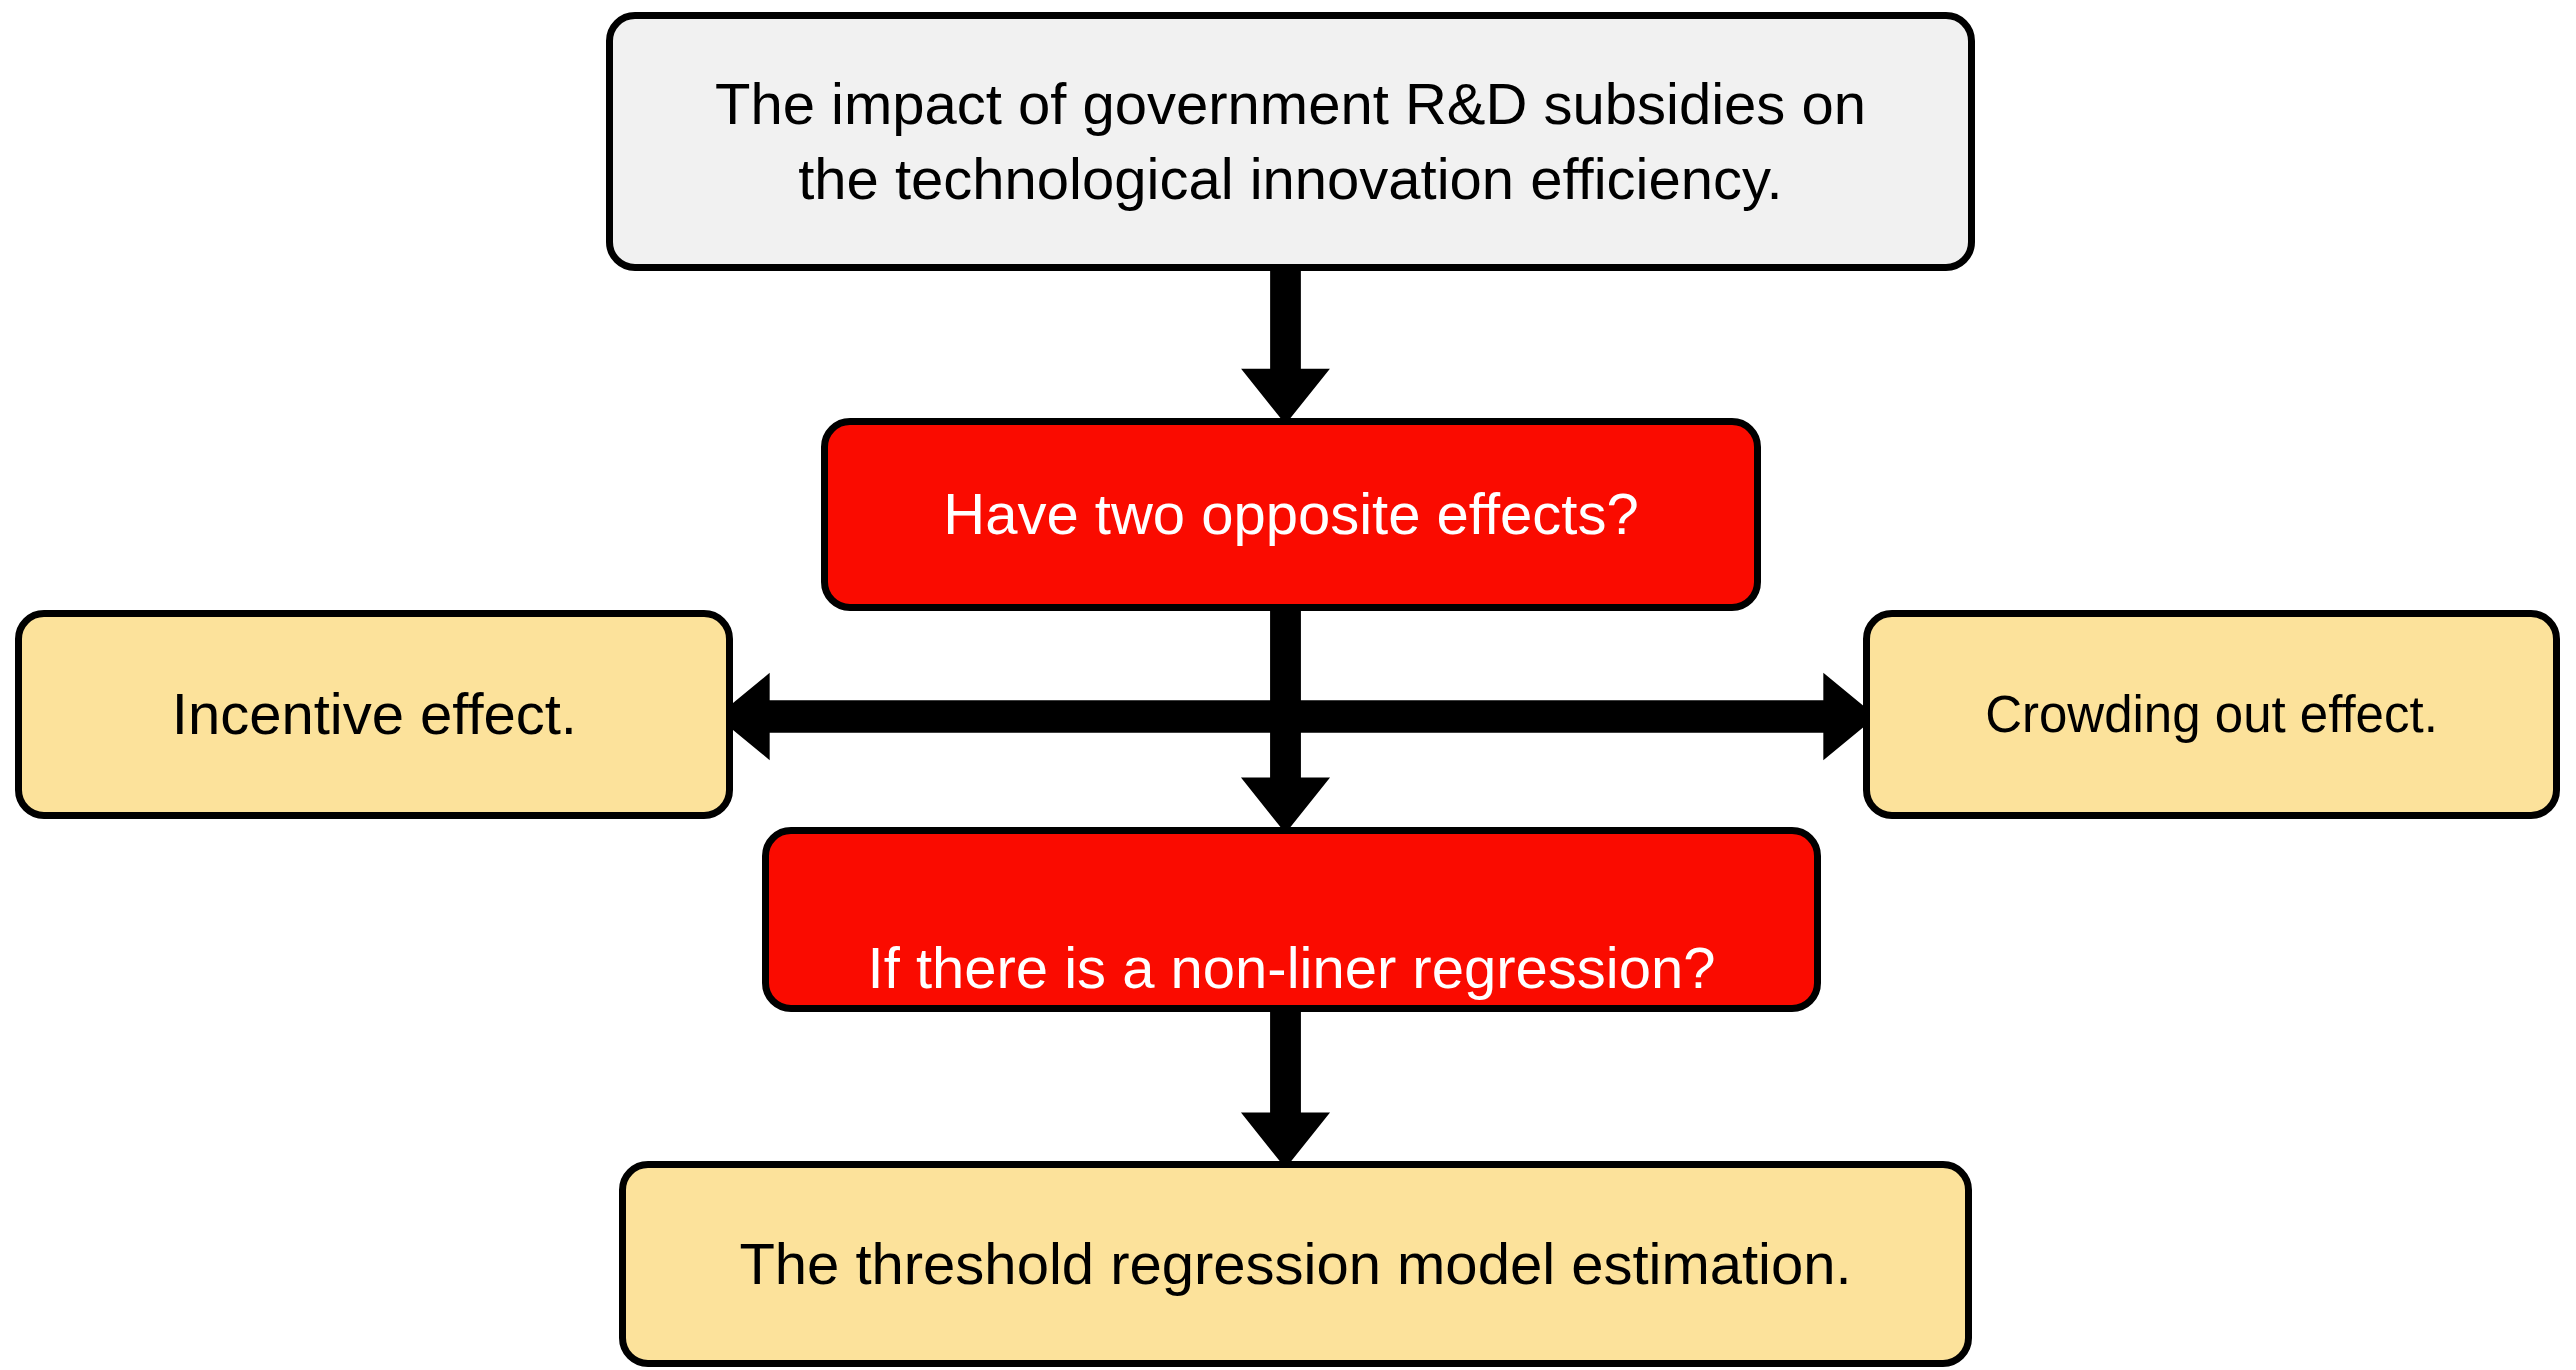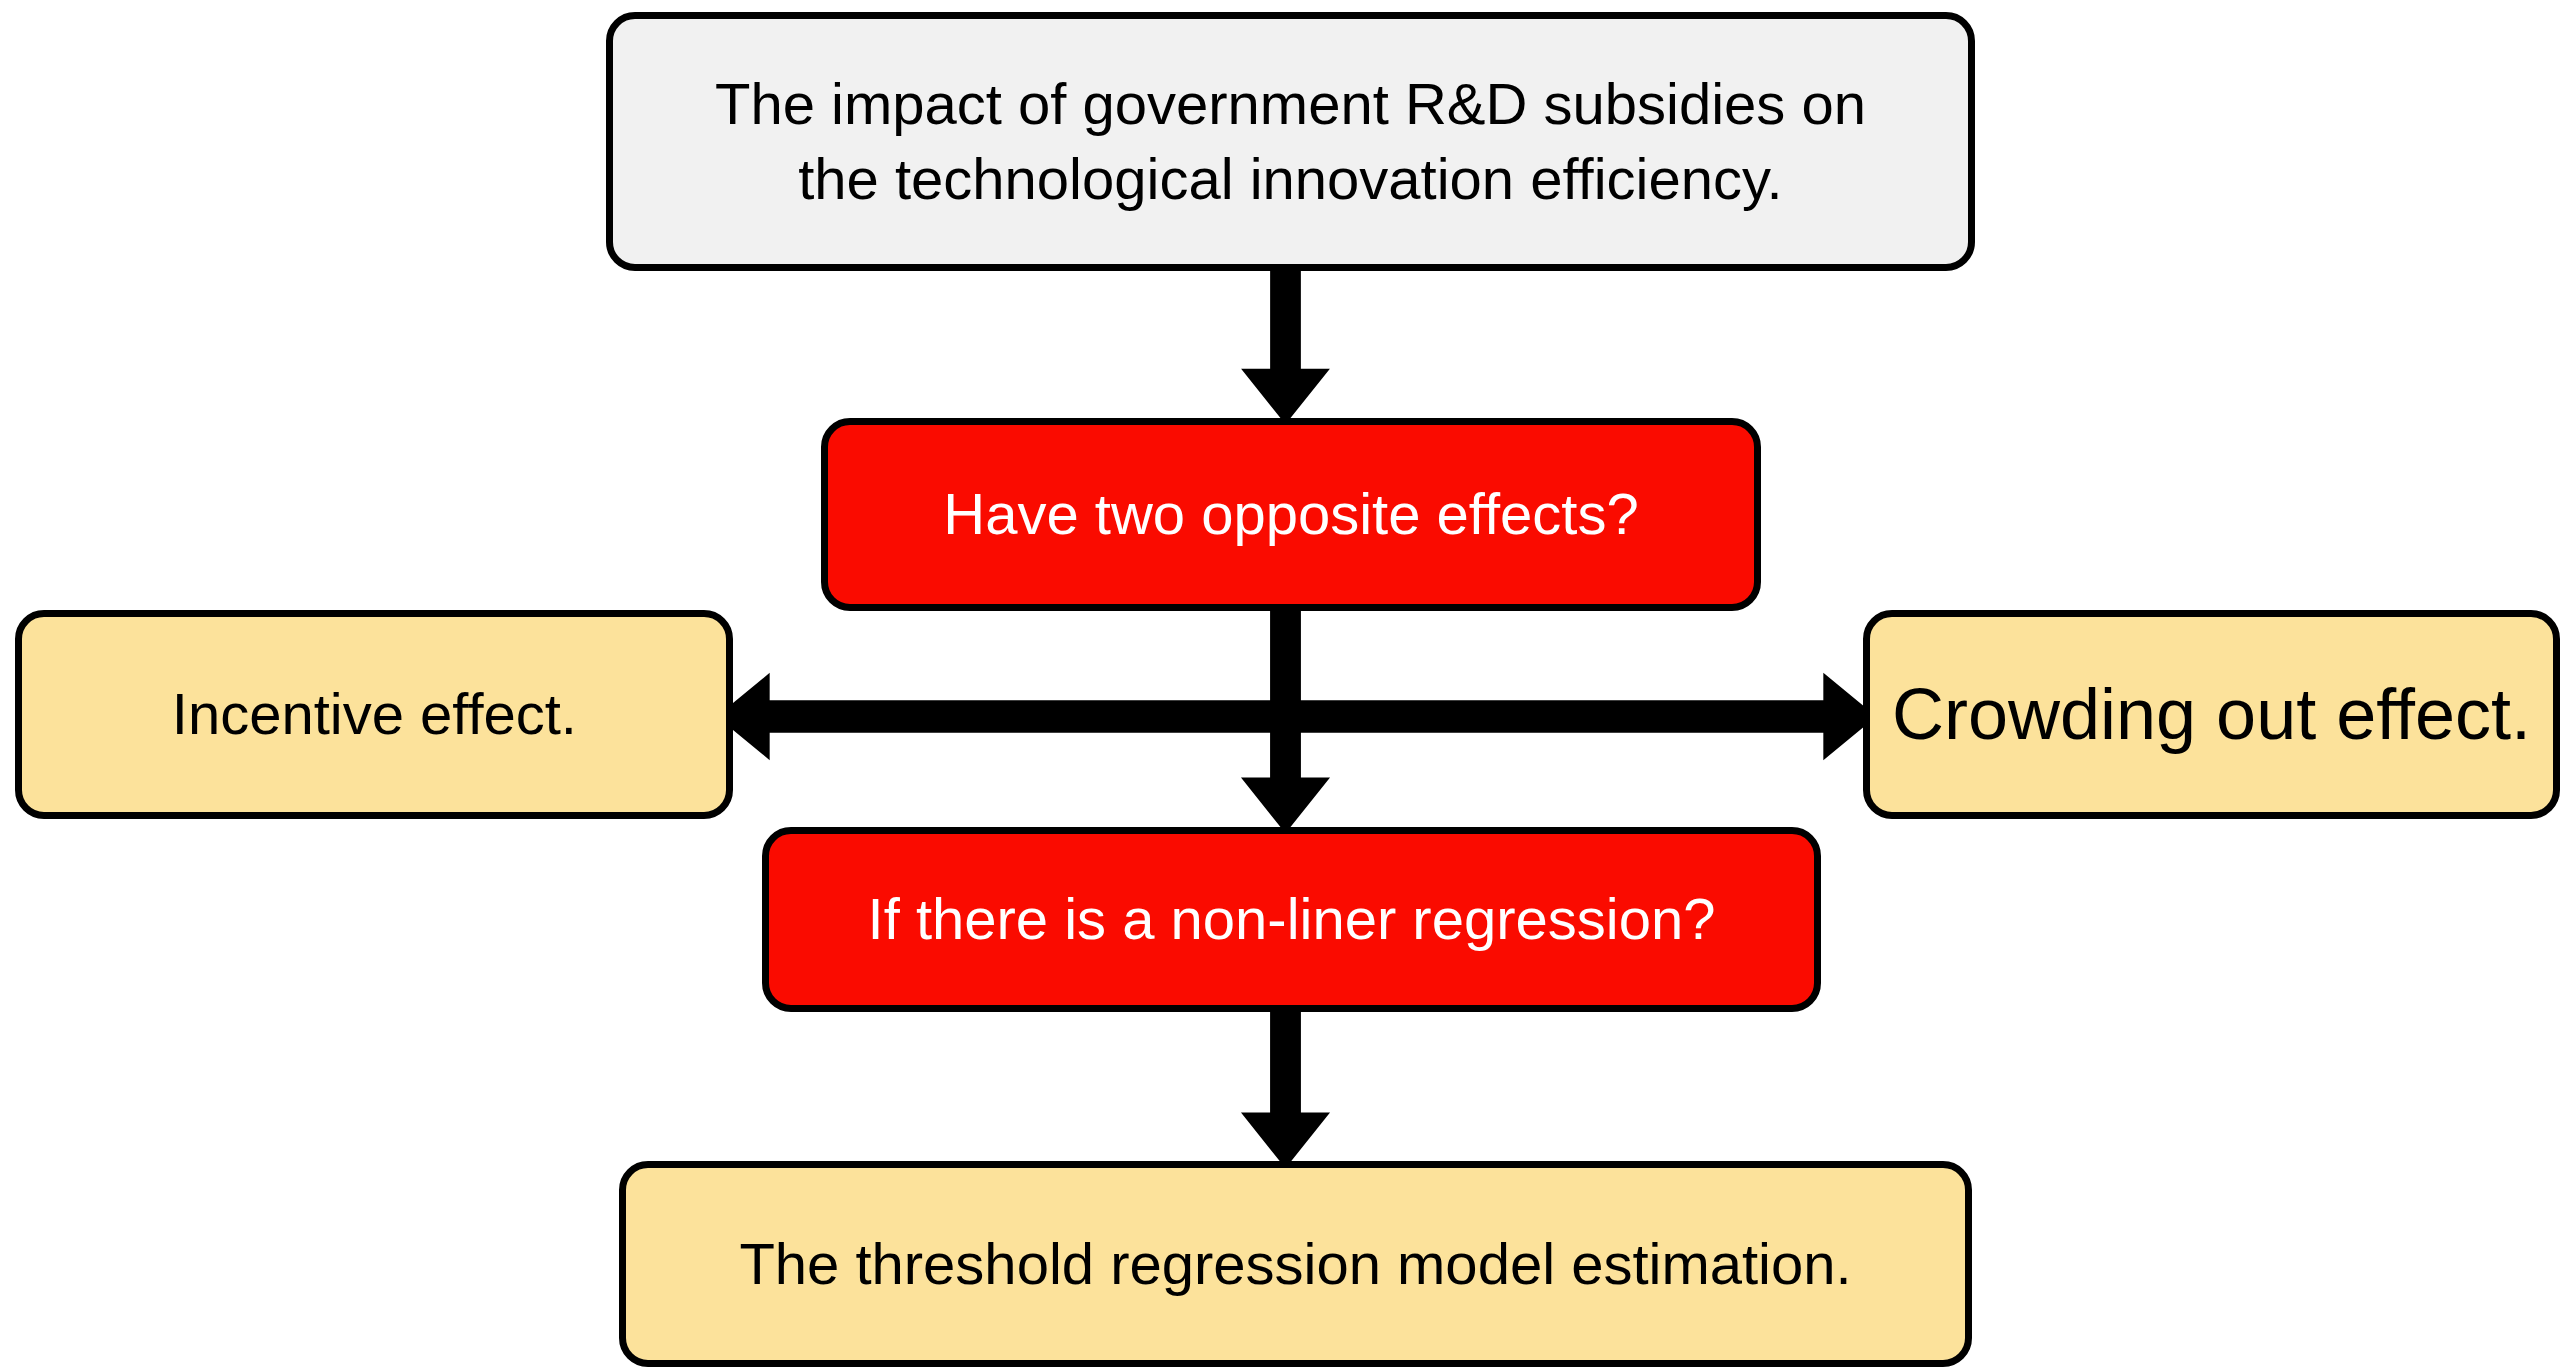--- a/index.html
+++ b/index.html
@@ -35,22 +35,22 @@
   }
   
   .node.theme-grey   { background: #F1F1F1; color: #000000; }
   .node.theme-red    { background: #FA0B00; color: #FFFFFF; }
   .node.theme-yellow { background: #FCE29B; color: #000000; }
 
   
   #node-topic          { left: 606px;  top: 12px;   width: 1369px; height: 259px; font-size: 58px; }
   #node-question-one   { left: 821px;  top: 418px;  width: 940px; height: 193px; font-size: 58px; }
   #node-incentive      { left: 15.4px;   top: 610px;  width: 718px;  height: 209px; font-size: 58px; text-align: right; }
-  #node-crowding       { left: 1863px; top: 610px;  width: 697px;  height: 209px; font-size: 72px; }
-  #node-question-two   { left: 762px;  top: 827px;  width: 1059px; height: 185px; font-size: 58px; }
+  #node-crowding       { left: 1863px; top: 610px;  width: 697px;  height: 209px; font-size: 51px; }
+  #node-question-two   { left: 762px;  top: 827px;  width: 1059px; height: 185px; font-size: 58px; align-items: flex-end; }
   #node-threshold      { left: 619px;  top: 1161px; width: 1353px; height: 206px; font-size: 58px; }
 
   
   .connector {
     position: absolute;
     z-index: 1;
   }
   .connector svg { display: block; overflow: visible; }
 
   #edge-topic-to-q1    { left: 1234px; top: 268px;  width: 103px; height: 158px; }

